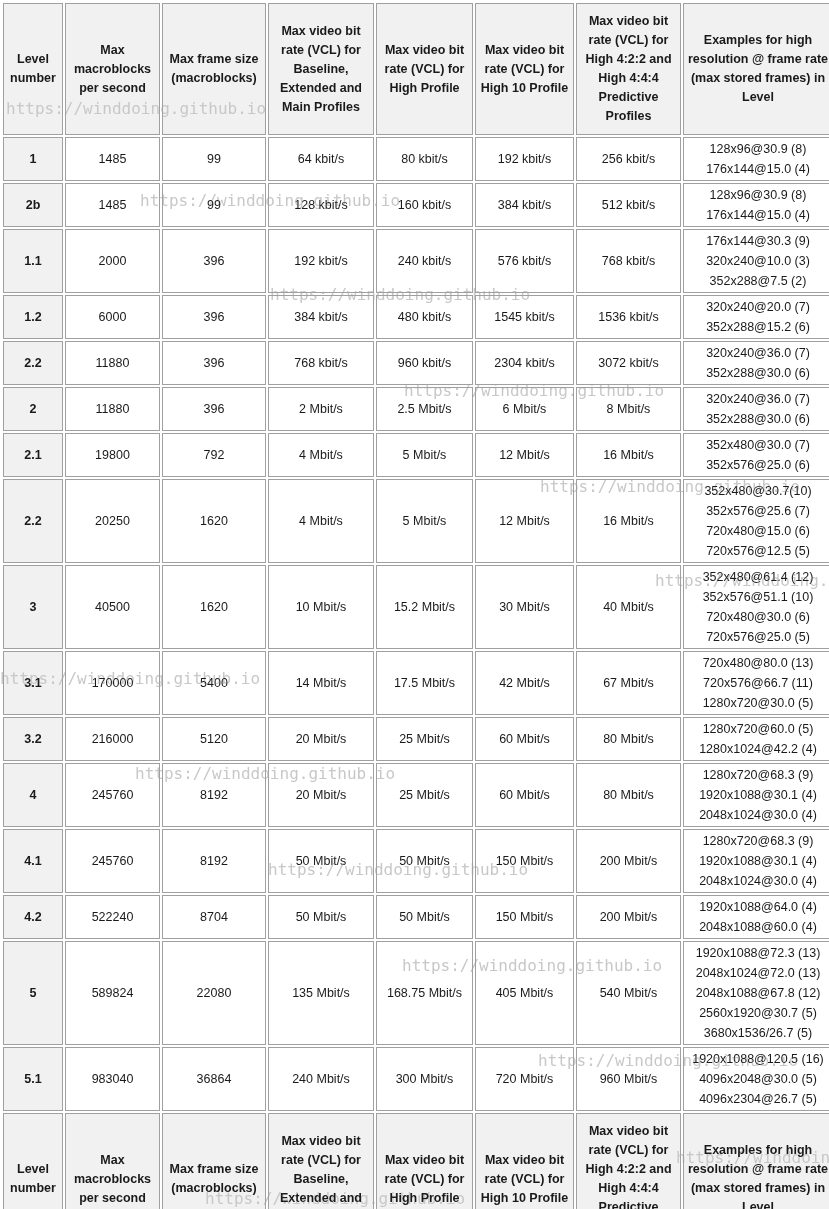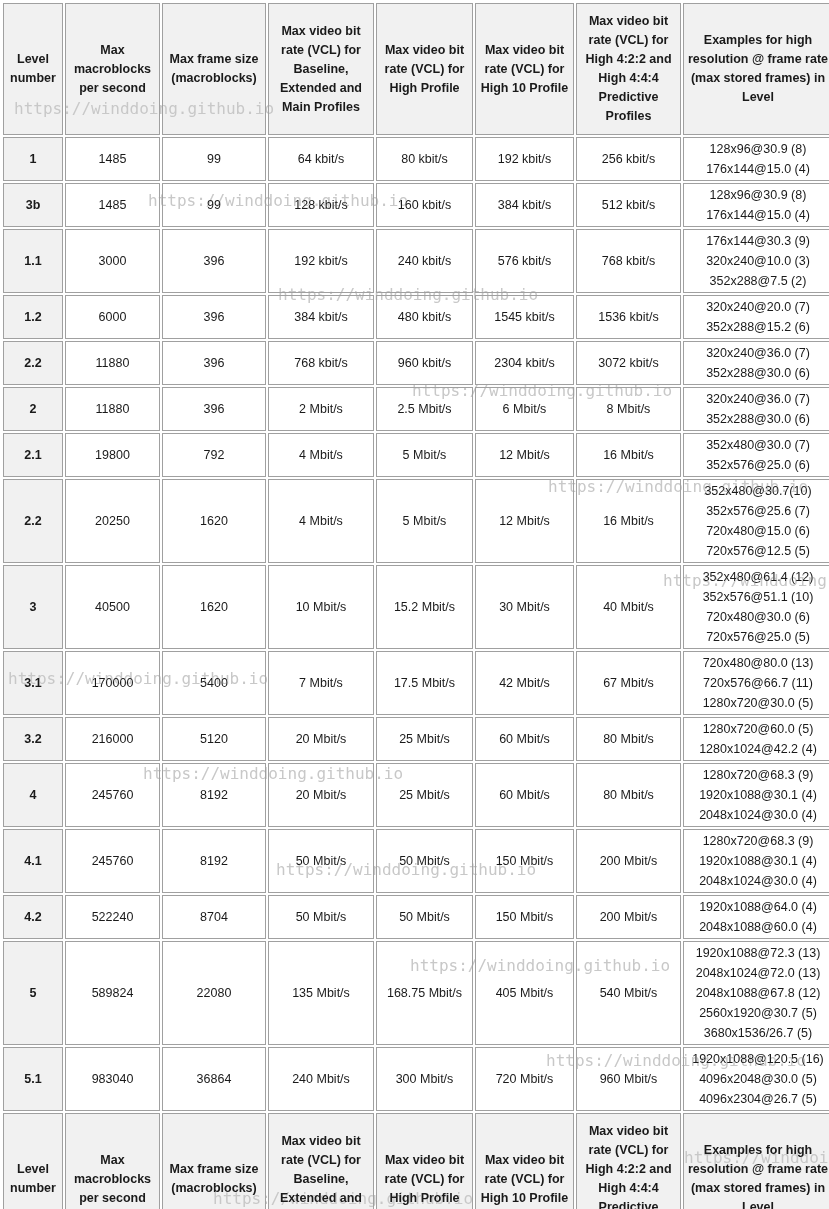--- a/index.html
+++ b/index.html
@@ -44,21 +44,20 @@
   .wm {
     position: absolute;
     white-space: nowrap;
     font-family: "DejaVu Sans Mono", monospace;
     font-size: 16px;
     letter-spacing: 0px;
     color: #c8c8c8;
     mix-blend-mode: darken;
     pointer-events: none;
     z-index: 5;
-    margin-left: 8px;
   }
 </style>
 </head>
 <body>
 
 <div class="page">
   <table class="levels">
     <colgroup>
       <col style="width:60px">
         <col style="width:95px">
@@ -87,33 +86,33 @@
           <td>1485</td>
           <td>99</td>
           <td>64 kbit/s</td>
           <td>80 kbit/s</td>
           <td>192 kbit/s</td>
           <td>256 kbit/s</td>
           <td class="examples">128x96@30.9 (8)
 176x144@15.0 (4)</td>
         </tr>
         <tr>
-          <th>3b</th>
+          <th>2b</th>
           <td>1485</td>
           <td>99</td>
           <td>128 kbit/s</td>
           <td>160 kbit/s</td>
           <td>384 kbit/s</td>
           <td>512 kbit/s</td>
           <td class="examples">128x96@30.9 (8)
 176x144@15.0 (4)</td>
         </tr>
         <tr>
           <th>1.1</th>
-          <td>3000</td>
+          <td>2000</td>
           <td>396</td>
           <td>192 kbit/s</td>
           <td>240 kbit/s</td>
           <td>576 kbit/s</td>
           <td>768 kbit/s</td>
           <td class="examples">176x144@30.3 (9)
 320x240@10.0 (3)
 352x288@7.5 (2)</td>
         </tr>
         <tr>
@@ -183,21 +182,21 @@
           <td>40 Mbit/s</td>
           <td class="examples">352x480@61.4 (12)
 352x576@51.1 (10)
 720x480@30.0 (6)
 720x576@25.0 (5)</td>
         </tr>
         <tr>
           <th>3.1</th>
           <td>170000</td>
           <td>5400</td>
-          <td>7 Mbit/s</td>
+          <td>14 Mbit/s</td>
           <td>17.5 Mbit/s</td>
           <td>42 Mbit/s</td>
           <td>67 Mbit/s</td>
           <td class="examples">720x480@80.0 (13)
 720x576@66.7 (11)
 1280x720@30.0 (5)</td>
         </tr>
         <tr>
           <th>3.2</th>
           <td>216000</td>

